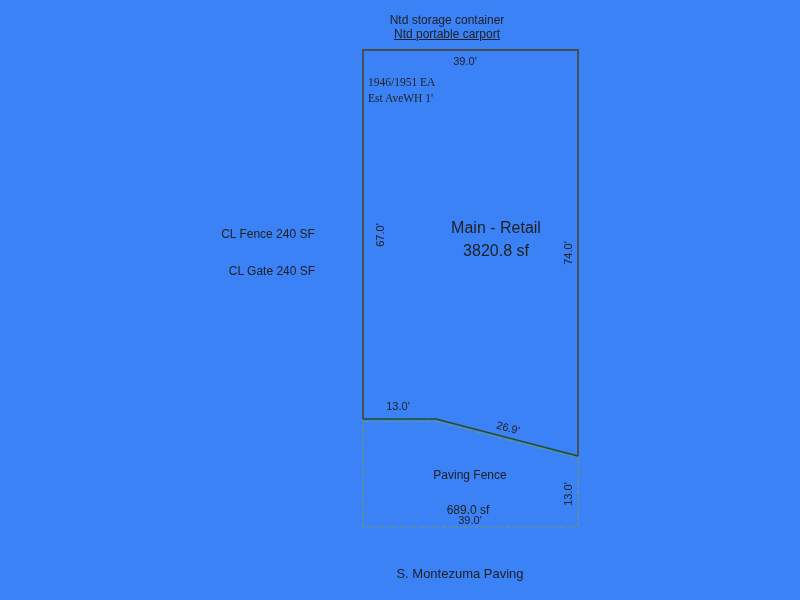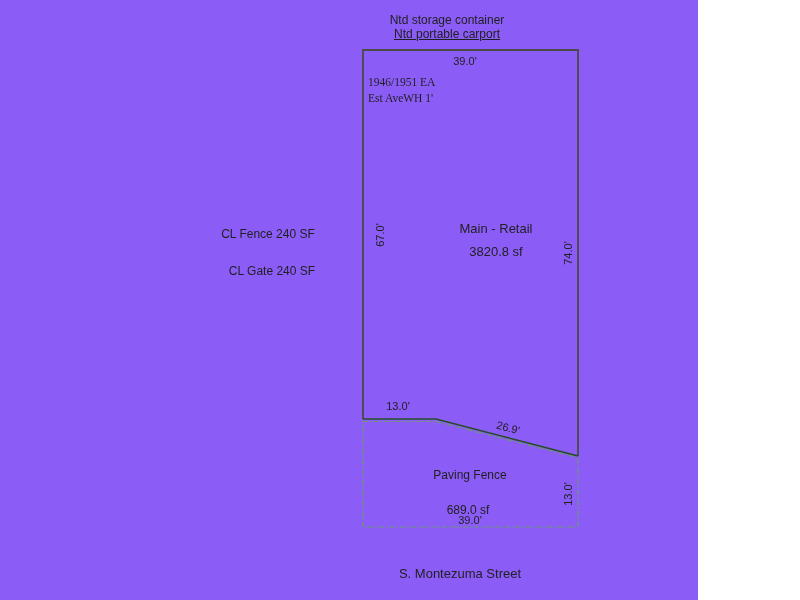--- a/index.html
+++ b/index.html
@@ -1,19 +1,19 @@
 <!DOCTYPE html>
 <html><head>
 <meta charset="utf-8">
 <style>
   html,body{margin:0;padding:0;background:#ffffff;}
   #canvas{
     position:relative;
-    width:698px;height:600px;
-    background:#8b5cf6;
+    width:800px;height:600px;
+    background:#3b82f6;
     font-family:"Liberation Sans", sans-serif;
     color:#1f1f1f;
     overflow:hidden;
   }
   #sketch-lines{position:absolute;left:0;top:0;}
   .lbl{
     position:absolute;
     transform:translate(-50%,-50%);
     white-space:nowrap;
     font-size:12px;
@@ -25,21 +25,21 @@
     transform:translate(0,-50%);
     white-space:nowrap;
     font-size:11.5px;
     color:#1f1f1f;
     line-height:1;
     font-family:Liberation Serif, serif;
   }
   .dim{font-size:11px;}
   .rot{transform:translate(-50%,-50%) rotate(-90deg);}
   .diag{transform:translate(-50%,-50%) rotate(15deg);}
-  .big{font-size:13px;padding-left:48px;}
+  .big{font-size:16px;padding-left:48px;}
   .street{font-size:13px;}
 </style>
 </head>
 <body>
 
 <div id="canvas">
 
   <svg id="sketch-lines" width="800" height="600" viewBox="0 0 800 600">
 
     <polygon points="363,421.5 436,421.5 578,457.5 578,527 363,527" fill="none" stroke="#6b9a6b" stroke-width="1.2" stroke-dasharray="5 2 1.5 2"></polygon>
@@ -65,15 +65,15 @@
   <div class="lbl big" style="left:472px;top:251px;">3820.8 sf</div>
 
   <div class="lbl" style="left:268px;top:234px;">CL Fence 240 SF</div>
   <div class="lbl" style="left:272px;top:251px;margin-top:20px;">CL Gate 240 SF</div>
 
   <div class="lbl" style="left:470px;top:475px;">Paving Fence</div>
   <div class="lbl" style="left:468px;top:490px;margin-top:20px;">689.0 sf</div>
   <div class="lbl dim rot" style="left:568px;top:494px;">13.0'</div>
   <div class="lbl dim" style="left:470px;top:520px;">39.0'</div>
 
-  <div class="lbl street" style="left:460px;top:573px;">S. Montezuma Street</div>
+  <div class="lbl street" style="left:460px;top:573px;">S. Montezuma Paving</div>
 
 </div>
 
 </body></html>

